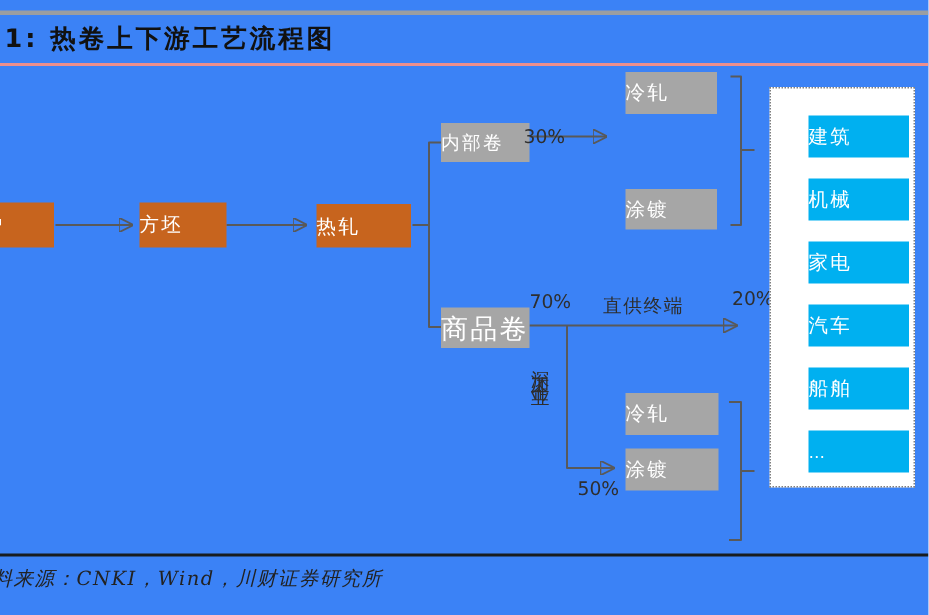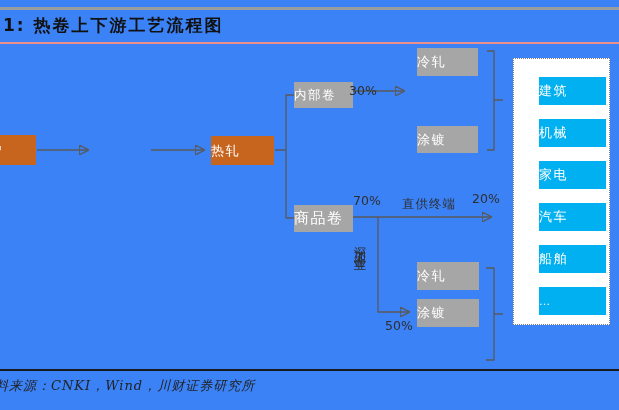--- a/index.html
+++ b/index.html
@@ -61,42 +61,45 @@
     <path d="M353,91 H404" marker-end="url(#ah)"></path>
     <path d="M487,51 H494 V150 H487 M494,100 H503"></path>
     <path d="M353,217 H491" marker-end="url(#ah)"></path>
     <path d="M378,217 V312 H409" marker-end="url(#ah)"></path>
     <path d="M486,268 H494 V360 H486 M494,314 H503"></path>
   </svg>
 
   <div class="box box--orange" style="left:-26px;top:135px;width:62px;height:30px;">
     <span>高炉</span>
   </div>
+  <div class="box box--orange" style="left:93px;top:135px;width:58px;height:30px;">
+    <span>方坯</span>
+  </div>
   <div class="box box--orange" style="left:211px;top:136px;width:63px;height:29px;">
     <span>热轧</span>
   </div>
 
   <div class="box box--gray" style="left:294px;top:82px;width:59px;height:26px;font-size:12.5px;">
     <span>内部卷</span>
   </div>
-  <div class="box box--gray" style="left:294px;top:205px;width:59px;height:27px;font-size:15px;">
+  <div class="box box--gray" style="left:294px;top:205px;width:59px;height:27px;font-size:18px;">
     <span>商品卷</span>
   </div>
 
   <div class="lbl" style="left:349px;top:63px;margin-top:20px;">30%</div>
   <div class="box box--gray" style="left:417px;top:48px;width:61px;height:28px;">
     <span>冷轧</span>
   </div>
   <div class="box box--gray" style="left:417px;top:126px;width:61px;height:27px;">
     <span>涂镀</span>
   </div>
 
   <div class="lbl" style="left:353px;top:193px;">70%</div>
   <div class="lbl" style="left:402px;top:196px;letter-spacing:1px;">直供终端</div>
-  <div class="lbl" style="left:472px;top:191px;">20%</div>
+  <div class="lbl" style="left:488px;top:191px;">20%</div>
   <div class="lbl-vert" style="left:351px;top:236px;height:102px;">深加工企业</div>
   <div class="lbl" style="left:385px;top:318px;">50%</div>
 
   <div class="box box--gray" style="left:417px;top:262px;width:62px;height:28px;">
     <span>冷轧</span>
   </div>
   <div class="box box--gray" style="left:417px;top:299px;width:62px;height:28px;">
     <span>涂镀</span>
   </div>
 

